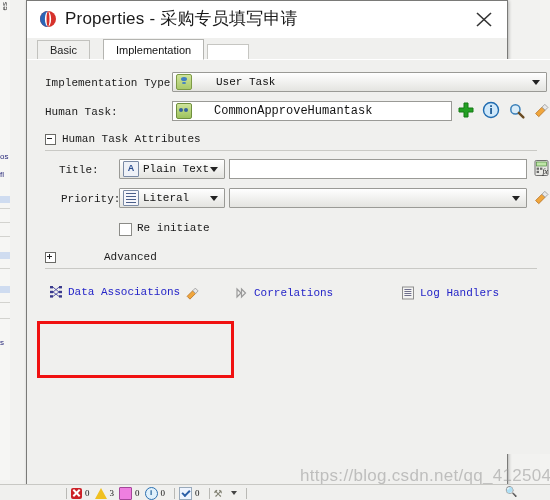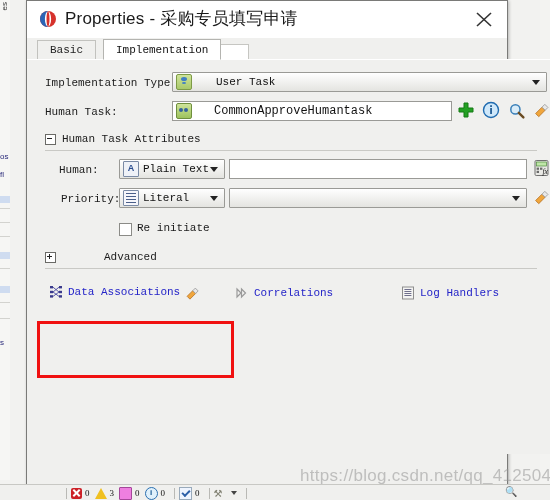--- a/index.html
+++ b/index.html
@@ -55,21 +55,21 @@
   #titlebar{height:36px;background:#ffffff;position:relative;border-bottom:1px solid #ffffff;}
   #title-icon{position:absolute;left:12px;top:9px;width:18px;height:18px;}
   #title-text{position:absolute;left:38px;top:6px;font-size:17px;color:#1a1a1a;
      font-family:"Liberation Sans",sans-serif;letter-spacing:.2px;}
   #close-btn{position:absolute;right:10px;top:6px;width:26px;height:24px;cursor:pointer;}
   #close-btn svg{display:block;}
 
   
   #tabstrip{height:22px;background:#f0f0ee;position:relative;border-bottom:1px solid #b4b4b0;}
   .tab{position:absolute;top:2px;height:20px;line-height:19px;padding:0 12px;
-     font-family:Liberation Mono, monospace;font-size:11px;color:#1a1a4d;box-sizing:border-box;cursor:pointer;}
+     font-family:Liberation Sans, sans-serif;font-size:11px;color:#1a1a4d;box-sizing:border-box;cursor:pointer;}
   .tab.inactive{left:10px;background:#f0f0ee;border:1px solid #c2c2be;border-bottom:none;color:#222;}
   .tab.active{left:76px;background:#ffffff;border:1px solid #b4b4b0;border-bottom:1px solid #ffffff;
      color:#111;z-index:3;top:1px;height:21px;line-height:20px;}
   #tab-filler{position:absolute;left:180px;top:6px;width:40px;height:16px;background:#ffffff;
      border:1px solid #c6c6c2;border-bottom:none;}
 
   
   #dlg-body{position:absolute;left:0;top:58px;width:528px;height:395px;background:#f0f0ee;
      border-top:1px solid #fff;box-sizing:border-box;}
 
@@ -222,21 +222,21 @@
         </g>
       </svg>
     </div>
 
     <div class="secthdr" style="left:18px;top:73px;">
       <span class="expander"></span>
       <span class="st">Human Task Attributes</span>
     </div>
     <div class="sectrule" style="left:18px;top:90px;width:492px;"></div>
 
-    <div class="lbl" style="left:32px;top:104px;">Human:</div>
+    <div class="lbl" style="left:32px;top:104px;">Title:</div>
     <div class="combo" style="left:92px;top:99px;width:106px;">
       <span class="mini mini-plain" style="margin-left:3px;">A</span>
       <span class="cv">Plain Text</span>
       <span class="arrow"></span>
     </div>
     <div class="txtbox" style="left:202px;top:99px;width:298px;">
       <span class="tv"></span>
     </div>
     <div class="icn" style="left:506px;top:99px;">
       <svg width="18" height="18" viewBox="0 0 18 18">

